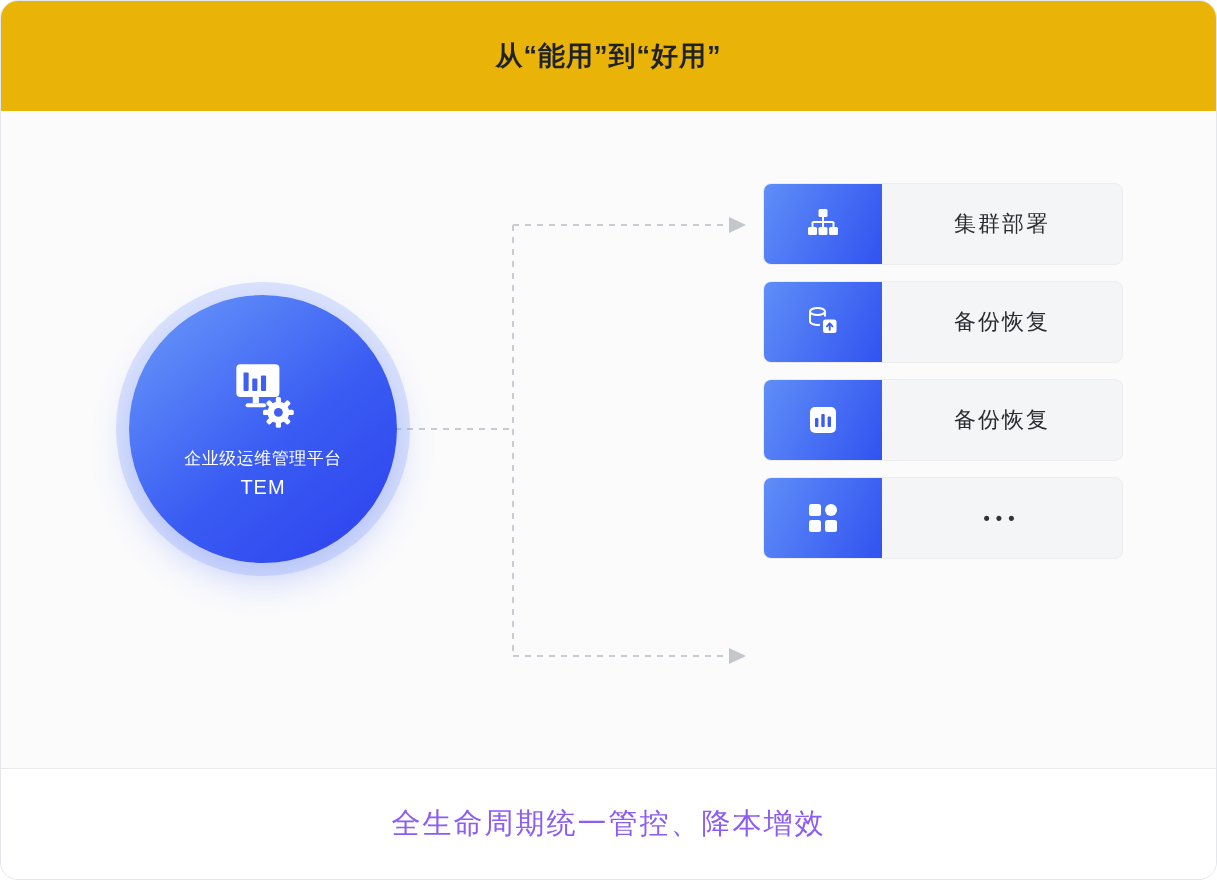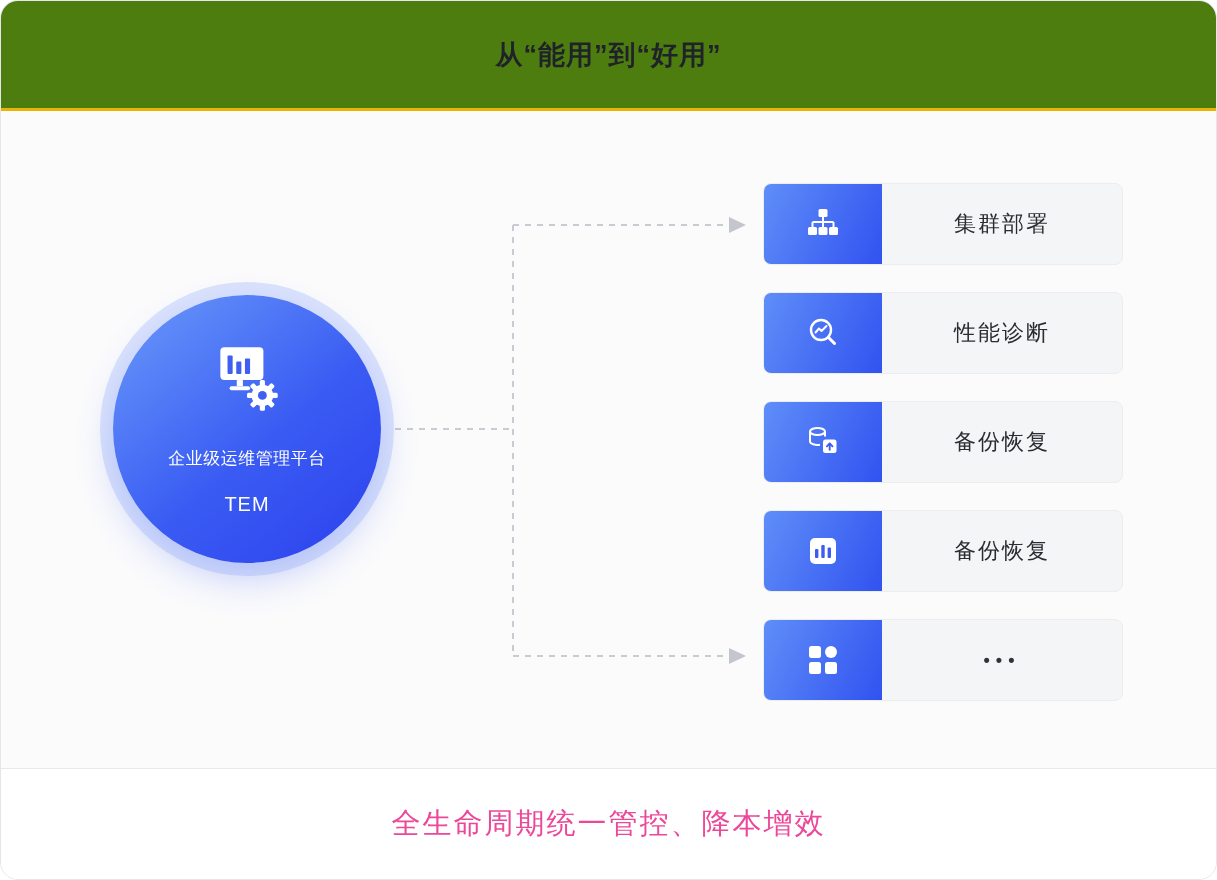--- a/index.html
+++ b/index.html
@@ -13,64 +13,63 @@
     width: 1217px; height: 880px;
     background: #ffffff;
     border: 1px solid #e4e6e9;
     border-radius: 18px;
     overflow: hidden;
     display: flex; flex-direction: column;
   }
   
   .titlebar {
     height: 110px; flex: 0 0 110px;
-    background: #4d7c0f;
-    border-bottom: 3px solid #eab308;
+    background: #eab308;
+    border-bottom: 1px solid #eab308;
     display: flex; align-items: center; justify-content: center;
   }
   .titlebar h1 {
     font-size: 27px; font-weight: 700; color: #1f2329;
     letter-spacing: 1px;
   }
   
   .diagram {
     position: relative;
     flex: 1 1 auto;
     background: #fbfbfc;
     border-bottom: 1px solid #e8e9eb;
   }
   .connectors {
     position: absolute; left: 0; top: 0;
     width: 1217px; height: 659px;
     pointer-events: none;
   }
   
   .hub {
-    position: absolute; left: 112px; top: 184px;
+    position: absolute; left: 128px; top: 184px;
     width: 268px; height: 268px;
     border-radius: 50%;
     background: linear-gradient(140deg, #6b9bfa 0%, #3a5cf3 55%, #2c40ee 100%);
     box-shadow: 0 0 0 13px rgba(132, 163, 250, 0.28), 0 16px 36px rgba(64, 98, 242, 0.28);
     display: flex; flex-direction: column; align-items: center; justify-content: center;
     text-align: center;
-    gap: 17px;
   }
   .hub-icon { display: block; margin-bottom: 8px; }
   .hub-line1 {
     color: #ffffff; font-size: 17px; font-weight: 500;
     letter-spacing: 0.5px; line-height: 1.5;
   }
   .hub-line2 {
     color: #ffffff; font-size: 20px; font-weight: 500;
     letter-spacing: 1px; line-height: 1.5;
   }
   
   .cards {
     position: absolute; left: 762px; top: 72px;
-    display: flex; flex-direction: column; gap: 27px;
+    display: flex; flex-direction: column; gap: 16px;
   }
   .card {
     width: 360px; height: 82px;
     background: #f4f5f7;
     border: 1px solid #ededef;
     border-radius: 8px;
     display: flex; align-items: stretch;
     overflow: hidden;
     cursor: pointer;
   }
@@ -90,21 +89,21 @@
   .card-label.dots {
     font-size: 18px; letter-spacing: 6px; color: #303338; font-weight: 700;
   }
   
   .footer {
     height: 110px; flex: 0 0 110px;
     background: #ffffff;
     display: flex; align-items: center; justify-content: center;
   }
   .footer-text {
-    font-size: 29px; font-weight: 500; color: #ec4899; letter-spacing: 2px;
+    font-size: 29px; font-weight: 500; color: #8b5cf6; letter-spacing: 2px;
   }
 </style>
 </head>
 <body>
 
 <div class="page">
 
   <header class="titlebar">
     <h1>从“能用”到“好用”</h1>
   </header>
@@ -165,32 +164,20 @@
             <rect x="4" y="22" width="9" height="8" rx="1.5" fill="#ffffff"></rect>
             <rect x="14.5" y="22" width="9" height="8" rx="1.5" fill="#ffffff"></rect>
             <rect x="25" y="22" width="9" height="8" rx="1.5" fill="#ffffff"></rect>
           </svg>
         </span>
         <span class="card-labelbox">
           <span class="card-label">集群部署</span>
         </span>
       </div>
 
-      <div class="card">
-        <span class="card-iconbox">
-          <svg width="38" height="38" viewBox="0 0 38 38" xmlns="http://www.w3.org/2000/svg">
-            <circle cx="17" cy="16" r="10" fill="none" stroke="#ffffff" stroke-width="2.4"></circle>
-            <polyline points="11.5,18.5 15,14.5 17.5,17 22.5,12" fill="none" stroke="#ffffff" stroke-width="2" stroke-linecap="round" stroke-linejoin="round"></polyline>
-            <line x1="24.5" y1="23.5" x2="30.5" y2="29.5" stroke="#ffffff" stroke-width="3" stroke-linecap="round"></line>
-          </svg>
-        </span>
-        <span class="card-labelbox">
-          <span class="card-label">性能诊断</span>
-        </span>
-      </div>
 
       <div class="card">
         <span class="card-iconbox">
           <svg width="38" height="38" viewBox="0 0 38 38" xmlns="http://www.w3.org/2000/svg">
             <g stroke="#ffffff" stroke-width="2" fill="none">
               <ellipse cx="13.5" cy="8.5" rx="7.5" ry="3.5"></ellipse>
               <path d="M6 8.5 L6 18.5 A7.5 3.5 0 0 0 16 21.7"></path>
               <path d="M21 8.5 L21 13.5"></path>
             </g>
             <rect x="19" y="16.5" width="13.5" height="13.5" rx="2.5" fill="#ffffff"></rect>

